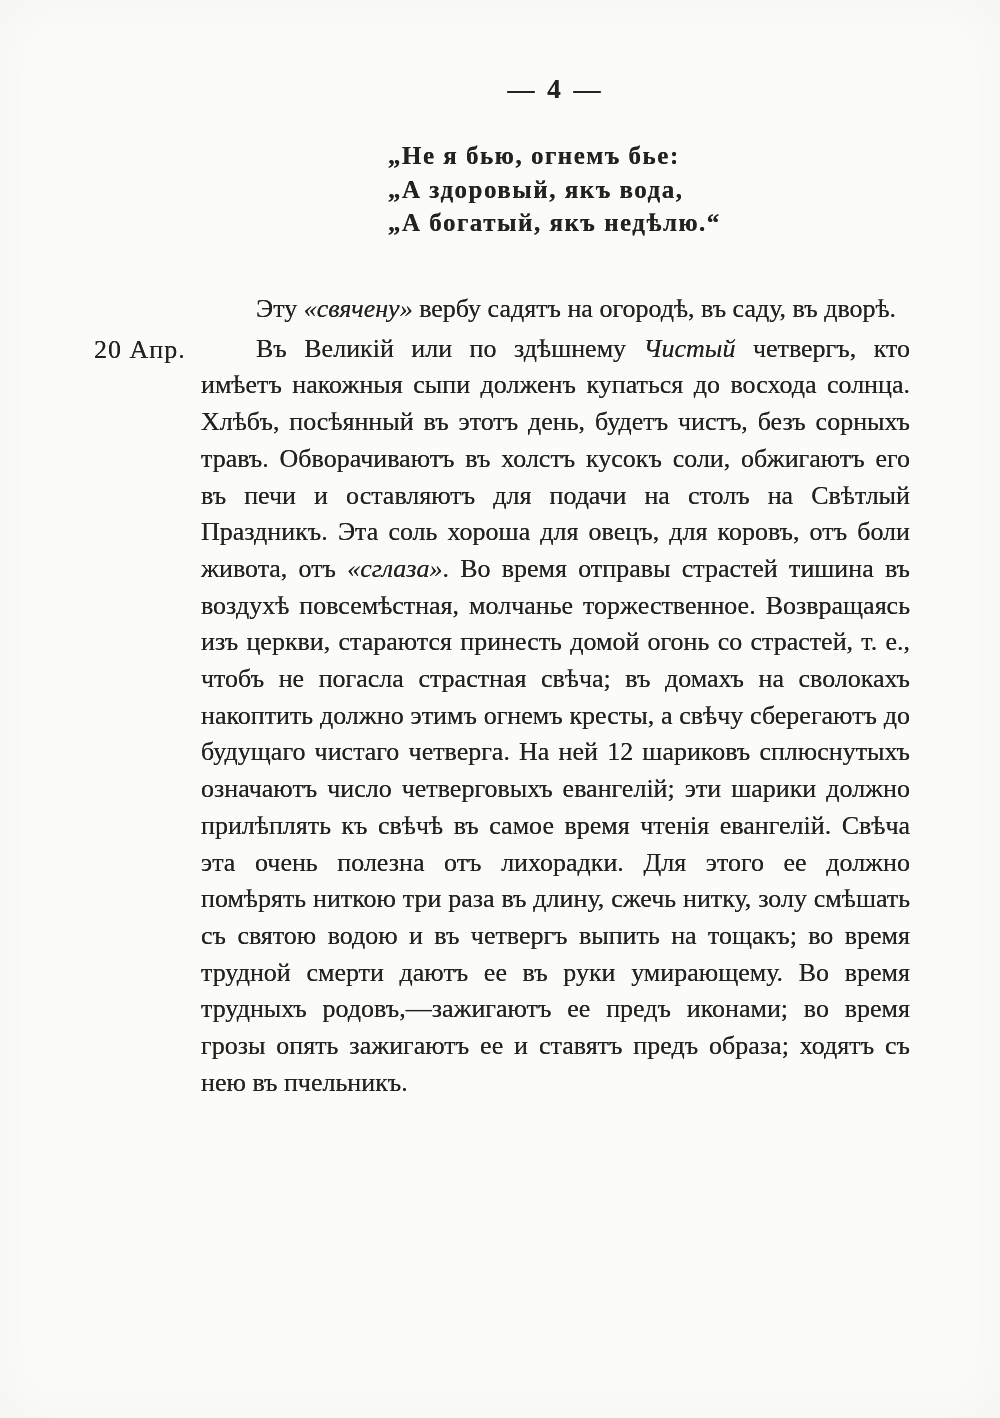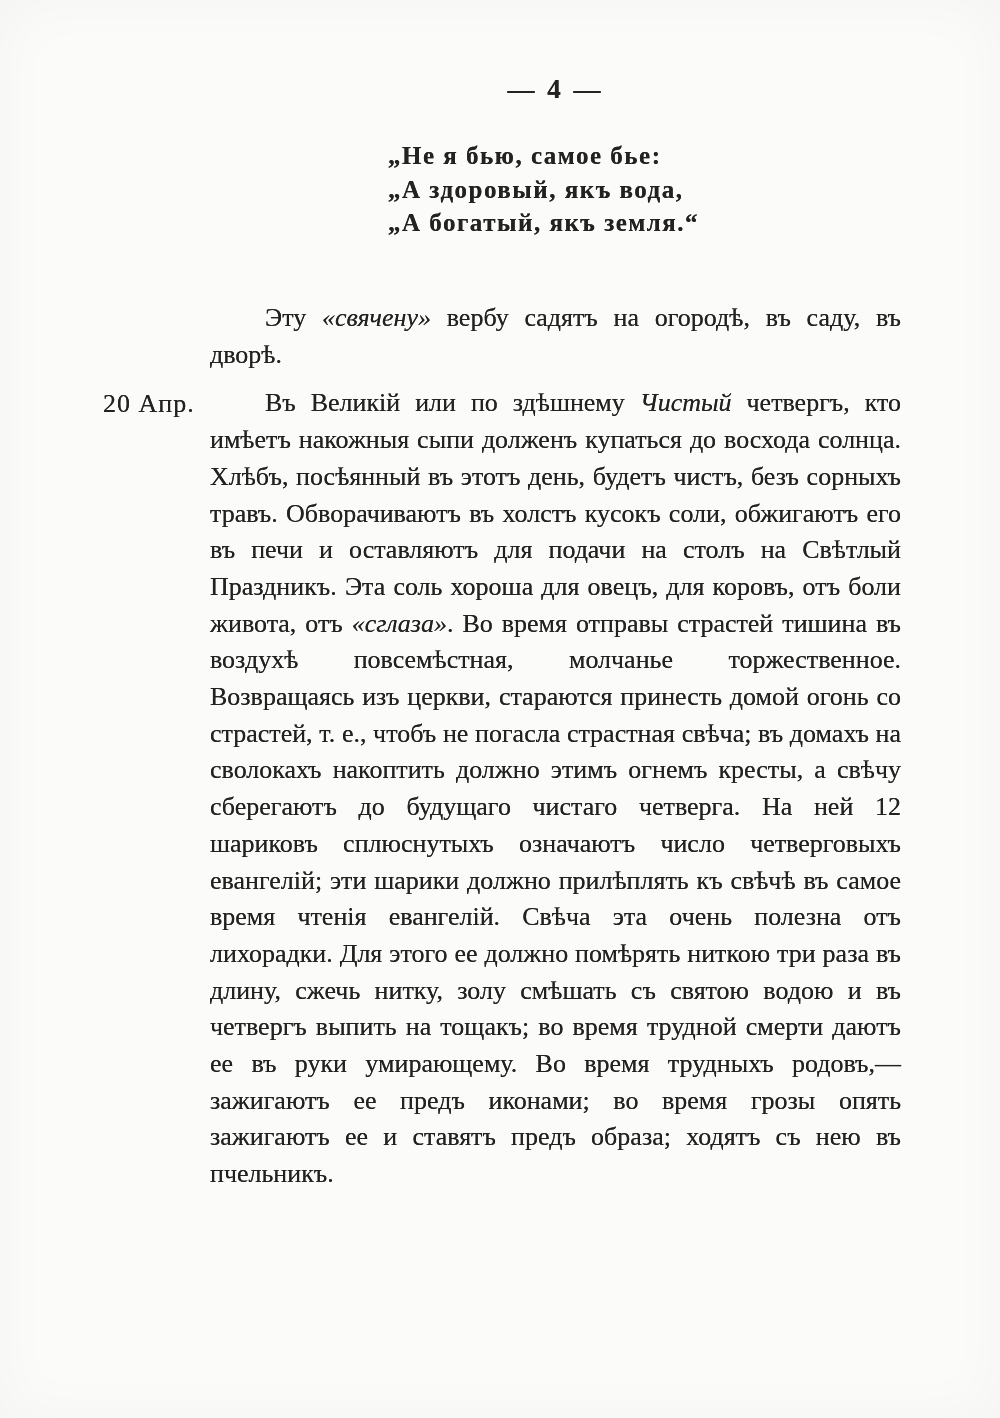--- a/index.html
+++ b/index.html
@@ -46,21 +46,21 @@
     left: 198px;
     top: 288px;
     width: 715px;
     font-size: 26px;
     line-height: 36.7px;
     text-align: justify;
     text-shadow: 0 0 0.55px rgba(35,34,32,0.85);
   }
   .paragraph {
     position: relative;
-    margin: 12px;
+    margin: 3px;
     text-indent: 55px;
   }
   .margin-date {
     position: absolute;
     left: -107px;
     top: 1px;
     text-indent: 0;
     font-size: 26px;
     letter-spacing: 1px;
     white-space: nowrap;
@@ -70,23 +70,23 @@
   }
 </style>
 </head>
 <body>
 
 <div class="page">
 
   <div class="page-number">— 4 —</div>
 
   <div class="verse">
-    <div class="verse-line">„Не я бью, самое бье:</div>
+    <div class="verse-line">„Не я бью, огнемъ бье:</div>
     <div class="verse-line">„А здоровый, якъ вода,</div>
-    <div class="verse-line">„А богатый, якъ земля.“</div>
+    <div class="verse-line">„А богатый, якъ недѣлю.“</div>
   </div>
 
   <div class="body-text">
 
     <p class="paragraph"><span class="seg">Эту </span><span class="seg italic">«свячену»</span><span class="seg"> вербу садятъ на огородѣ, въ саду, въ дворѣ.</span></p>
 
 
     <p class="paragraph">
       <span class="margin-date">20 Апр.</span><span><span class="seg">Въ Великій или по здѣшнему </span><span class="seg italic">Чистый</span><span class="seg"> четвергъ, кто имѣетъ накожныя сыпи долженъ купаться до восхода солнца. Хлѣбъ, посѣянный въ этотъ день, будетъ чистъ, безъ сорныхъ травъ. Обворачиваютъ въ холстъ кусокъ соли, обжигаютъ его въ печи и оставляютъ для подачи на столъ на Свѣтлый Праздникъ. Эта соль хороша для овецъ, для коровъ, отъ боли живота, отъ </span><span class="seg italic">«сглаза»</span><span class="seg">. Во время отправы страстей тишина въ воздухѣ повсемѣстная, молчанье торжественное. Возвращаясь изъ церкви, стараются принесть домой огонь со страстей, т. е., чтобъ не погасла страстная свѣча; въ домахъ на сволокахъ накоптить должно этимъ огнемъ кресты, а свѣчу сберегаютъ до будущаго чистаго четверга. На ней 12 шариковъ сплюснутыхъ означаютъ число четверговыхъ евангелій; эти шарики должно прилѣплять къ свѣчѣ въ самое время чтенія евангелій. Свѣча эта очень полезна отъ лихорадки. Для этого ее должно помѣрять ниткою три раза въ длину, сжечь нитку, золу смѣшать съ святою водою и въ четвергъ выпить на тощакъ; во время трудной смерти даютъ ее въ руки умирающему. Во время трудныхъ родовъ,—зажигаютъ ее предъ иконами; во время грозы опять зажигаютъ ее и ставятъ предъ образа; ходятъ съ нею въ пчельникъ.</span></span>
     </p>

